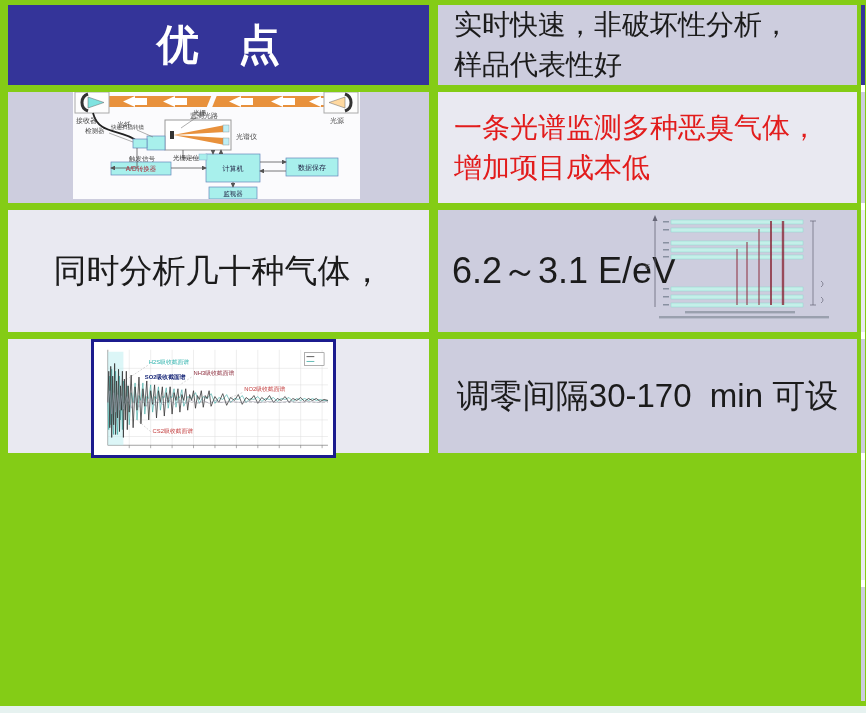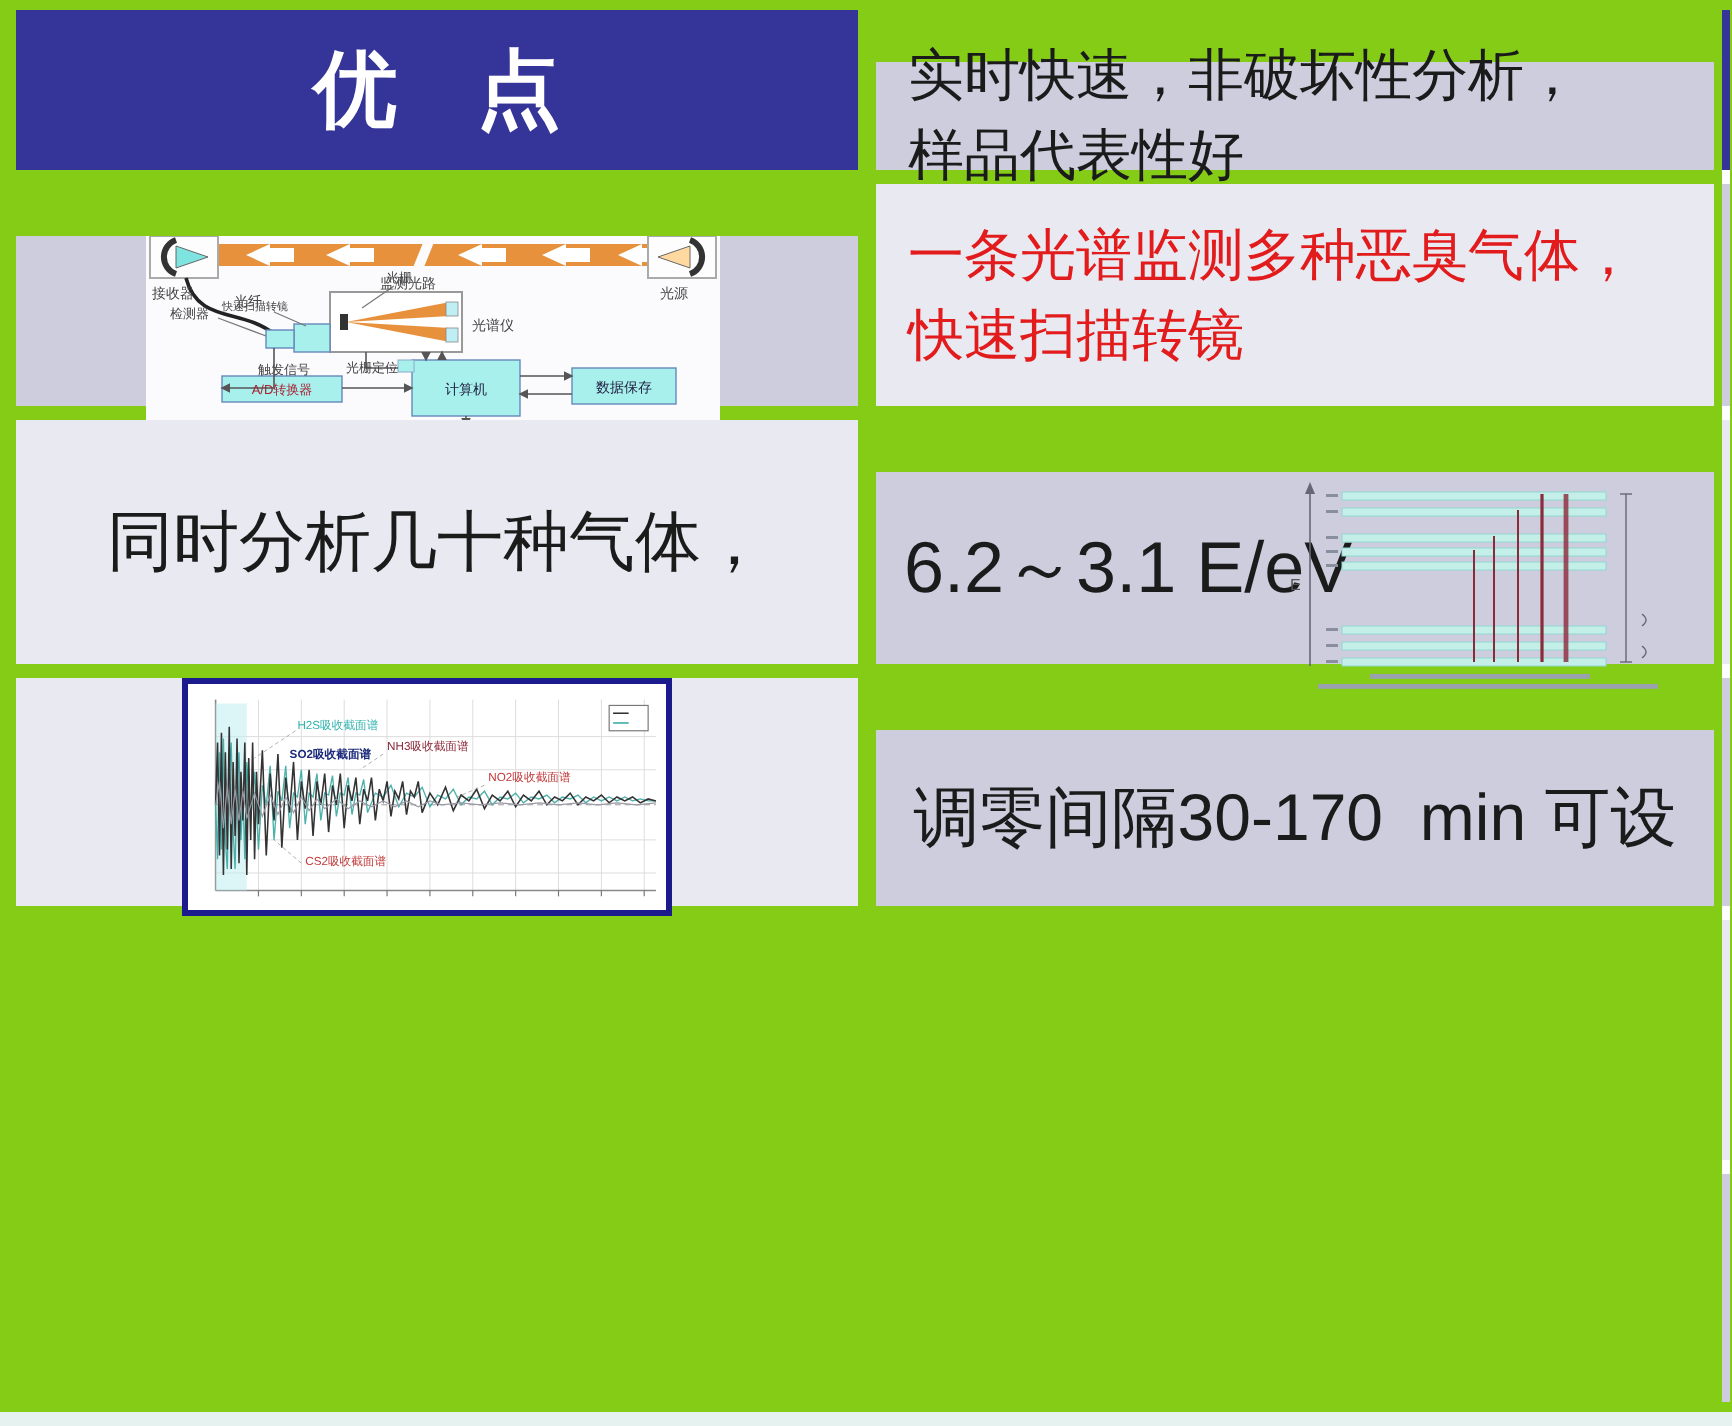--- a/index.html
+++ b/index.html
@@ -13,21 +13,21 @@
     column-gap:9px;row-gap:7px;
     grid-template-rows:80px 111px 122px 114px 120px 114px;
   }
   .hcell{
     background:#343499;color:#ffffff;
     display:flex;align-items:center;justify-content:center;
     font-size:42px;font-weight:bold;letter-spacing:14px;
     text-indent:14px;
   }
   .cell{position:relative;}
-  .dark{background:#cdcdde;margin-top:26px;}
+  .dark{background:#cdcdde;}
   .light{background:#e9e9f1;}
 
   .adv-text{
     position:absolute;left:16px;top:0;right:6px;bottom:0;
     display:flex;flex-direction:column;justify-content:center;
     font-size:28px;line-height:40px;color:#1b1b1b;
     white-space:pre-line;
   }
   .red{color:#e21c1c;}
   .center-text{
@@ -159,21 +159,21 @@
             <text x="160" y="79">计算机</text>
             <text x="239" y="78">数据保存</text>
             <text x="160" y="104" font-size="6.5">监视器</text>
           </g>
         </svg>
       </div>
     </div>
 
     <div class="cell light">
       <div class="adv-text red">一条光谱监测多种恶臭气体，
-快速扫描转镜</div>
+增加项目成本低</div>
     </div>
     <div class="cell light">
       <div class="center-text red">同时分析几十种气体，</div>
     </div>
 
     <div class="cell dark">
       <div class="ev-text">6.2～3.1 E/eV</div>
       <div class="energy-panel">
         <svg width="200" height="112" viewBox="0 0 200 112">
 

